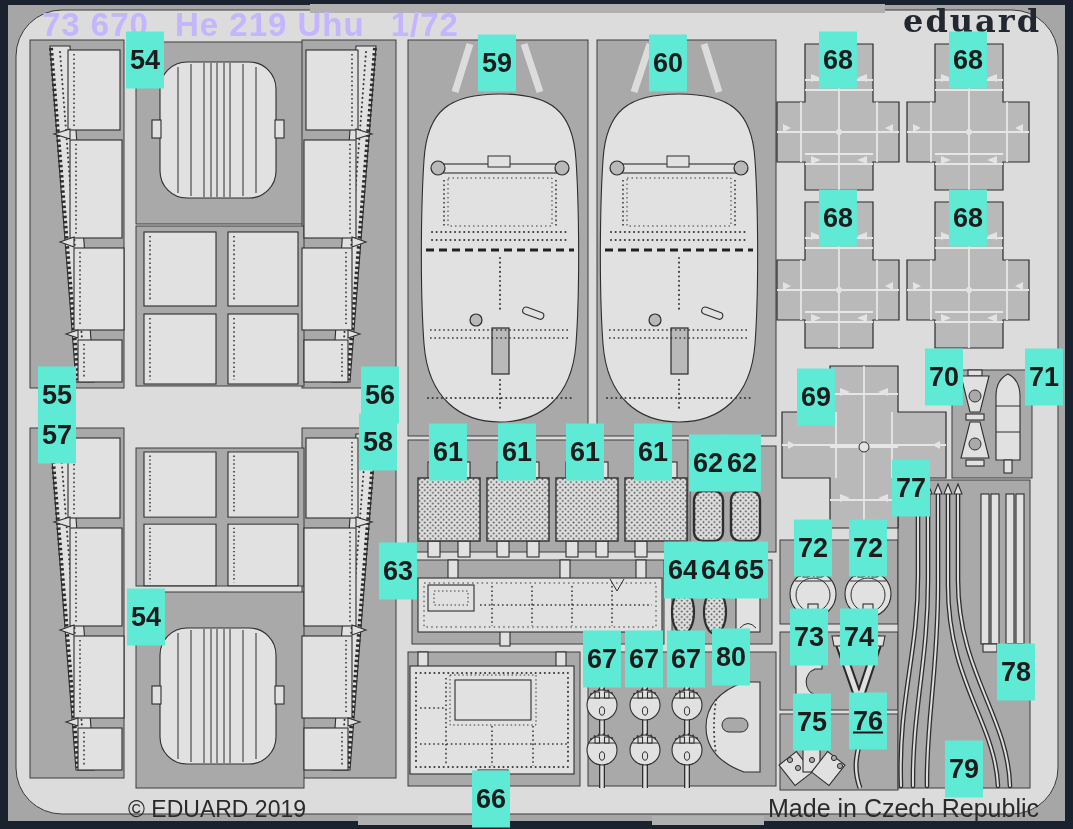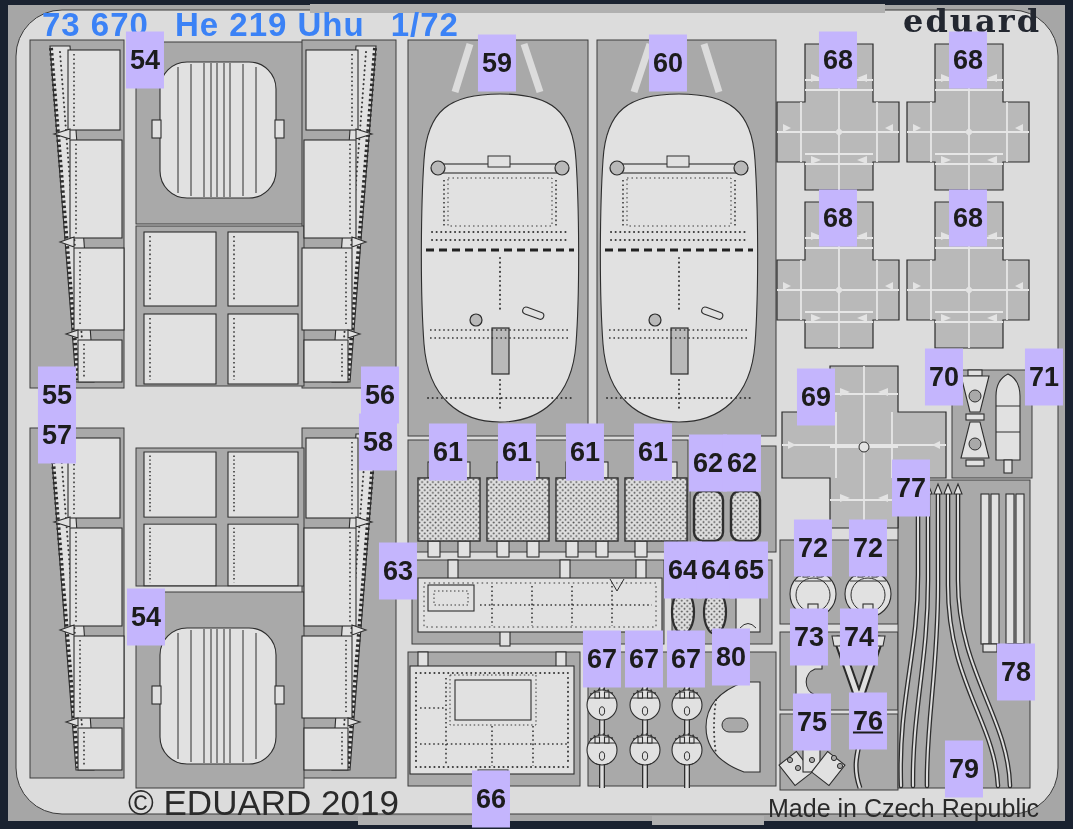--- a/index.html
+++ b/index.html
@@ -12,26 +12,26 @@
   .cut{fill:#a9a9a9;stroke:#3c3c3c;stroke-width:1;}
   .riv{stroke:#3a3a3a;stroke-width:2;stroke-dasharray:0.1 4.5;stroke-linecap:round;fill:none;}
   .rivs{stroke:#3a3a3a;stroke-width:1.6;stroke-dasharray:1.6 2.8;fill:none;}
   .dash{stroke:#222;stroke-width:3;stroke-dasharray:8 5;fill:none;}
   .lt{stroke:#e6e6e6;stroke-width:1.8;fill:none;}
   .thin{stroke:#2e2e2e;stroke-width:1;fill:none;}
   .wireD{stroke:#2e2e2e;stroke-width:4.6;fill:none;stroke-linecap:round;}
   .wireL{stroke:#dedede;stroke-width:2;fill:none;stroke-linecap:round;}
   
   .hdr{position:absolute;left:42px;top:6px;display:flex;gap:26px;
-       font-size:33px;font-weight:bold;color:#3b82f6;letter-spacing:1px;white-space:pre;}
+       font-size:33px;font-weight:bold;color:#c4b5fd;letter-spacing:1px;white-space:pre;}
   .logo{position:absolute;right:32px;top:2px;font-family:"DejaVu Serif","Liberation Serif",serif;
         font-weight:bold;font-size:32px;color:#232730;letter-spacing:2px;}
-  .foot-l{position:absolute;left:128px;bottom:6px;font-size:35px;color:#2a2a2a;}
+  .foot-l{position:absolute;left:128px;bottom:6px;font-size:23px;color:#2a2a2a;}
   .foot-r{position:absolute;right:34px;bottom:6px;font-size:25px;color:#2a2a2a;}
-  .part-label{position:absolute;transform:translate(-50%,-50%);background:#c4b5fd;color:#1c1c1c;
+  .part-label{position:absolute;transform:translate(-50%,-50%);background:#5eead4;color:#1c1c1c;
               font-size:27px;font-weight:700;line-height:1;padding:15px 4px;white-space:nowrap;}
 </style>
 </head>
 <body>
 
 <div class="canvas">
 
 <svg width="1073" height="829" viewBox="0 0 1073 829">
   <defs>
     <pattern id="mesh" width="5.4" height="5.4" patternUnits="userSpaceOnUse">

